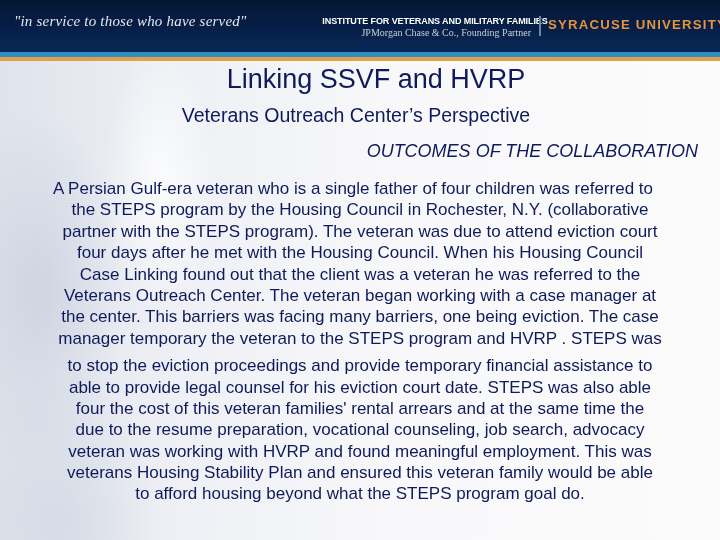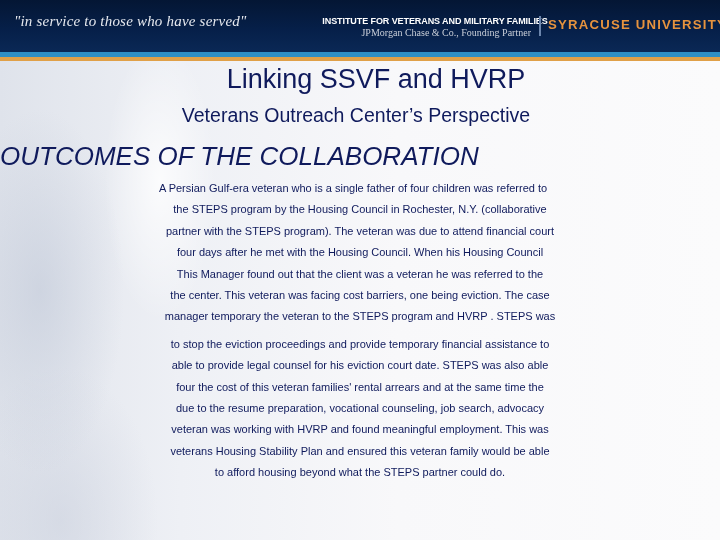--- a/index.html
+++ b/index.html
@@ -118,34 +118,34 @@
       text-align: center;
       font-size: 19.5px;
       color: #0f1a5c;
       white-space: nowrap;
     }
     .section {
       position: absolute;
       left: 0;
       top: 141px;
       width: 698px;
-      text-align: left;
+      text-align: right;
       font-style: italic;
-      font-size: 26px;
+      font-size: 18px;
       color: #0f1a5c;
       white-space: nowrap;
     }
     .body-text {
       position: absolute;
       left: 0;
       top: 178px;
       width: 720px;
       text-align: center;
       color: #0f1a5c;
-      font-size: 11px;
+      font-size: 17px;
     }
     .body-text .line {
       display: block;
       white-space: nowrap;
       height: 21.4px;
       line-height: 21.4px;
     }
     .body-text .gap {
       height: 6px;
     }
@@ -168,26 +168,27 @@
 
 <div class="content-bg"></div>
 
 <div class="title">Linking SSVF and HVRP</div>
 <div class="subtitle">Veterans Outreach Center’s Perspective</div>
 <div class="section">OUTCOMES OF THE COLLABORATION</div>
 
 <div class="body-text">
   <span class="line l0">A Persian Gulf-era veteran who is a single father of four children was referred to</span>
   <span class="line">the STEPS program by the Housing Council in Rochester, N.Y. (collaborative</span>
-  <span class="line">partner with the STEPS program). The veteran was due to attend financial court</span>
+  <span class="line">partner with the STEPS program). The veteran was due to attend eviction court</span>
   <span class="line">four days after he met with the Housing Council. When his Housing Council</span>
-  <span class="line">This Manager found out that the client was a veteran he was referred to the</span>
-  <span class="line">the center. This veteran was facing cost barriers, one being eviction. The case</span>
+  <span class="line">Case Linking found out that the client was a veteran he was referred to the</span>
+  <span class="line">Veterans Outreach Center. The veteran began working with a case manager at</span>
+  <span class="line">the center. This barriers was facing many barriers, one being eviction. The case</span>
   <span class="line">manager temporary the veteran to the STEPS program and HVRP . STEPS was</span>
   <span class="line gap"></span>
   <span class="line">to stop the eviction proceedings and provide temporary financial assistance to</span>
   <span class="line">able to provide legal counsel for his eviction court date. STEPS was also  able</span>
   <span class="line">four the cost of this veteran families' rental arrears and at the same time the</span>
   <span class="line">due to the resume preparation, vocational counseling, job search, advocacy</span>
   <span class="line">veteran was working with HVRP and found meaningful employment. This was</span>
   <span class="line">veterans Housing Stability Plan and ensured this veteran family would be able</span>
-  <span class="line">to afford housing beyond what the STEPS partner could do.</span>
+  <span class="line">to afford housing beyond what the STEPS program goal do.</span>
 </div>
 
 </body></html>

